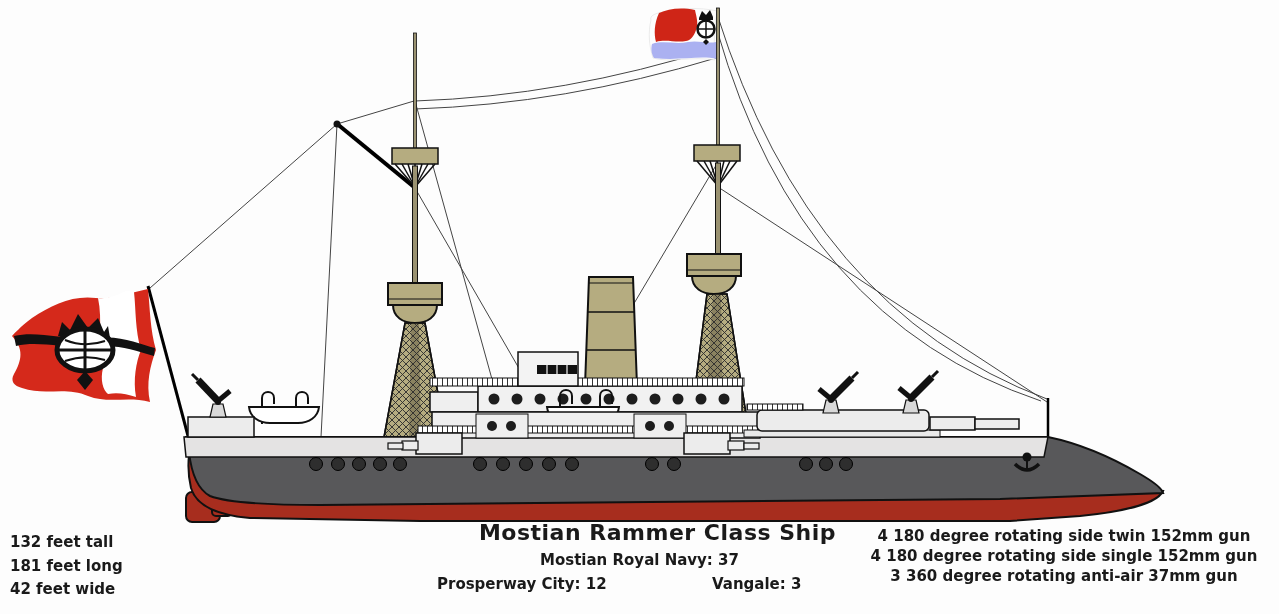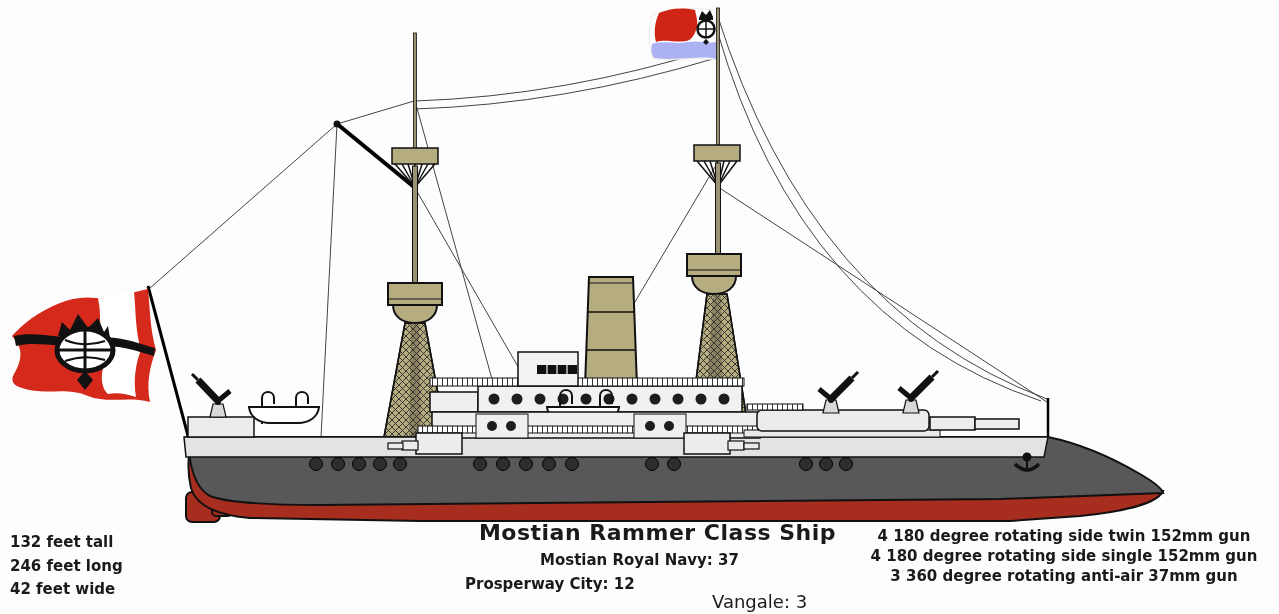--- a/index.html
+++ b/index.html
@@ -4,22 +4,22 @@
 <style>
   html,body{margin:0;padding:0;background:#ffffff;}
   .canvas{
     position:relative;width:1279px;height:614px;background:#fdfdfd;
     font-family:"DejaVu Sans", sans-serif;color:#1a1a1a;overflow:hidden;
   }
   .canvas svg{position:absolute;left:0;top:0;}
   .txt{position:absolute;white-space:nowrap;}
   .title{left:0;right:0;top:520px;text-align:center;font-size:22px;font-weight:bold;letter-spacing:.5px;padding-left:36px;}
   .subtitle{left:0;right:0;top:551px;text-align:center;font-size:15px;font-weight:bold;}
-  .fleet-left{left:437px;top:575px;font-size:15px;font-weight:bold;margin-left:28px;}
-  .fleet-right{left:712px;top:591px;font-size:18px;font-weight:normal;}
+  .fleet-left{left:437px;top:575px;font-size:15px;font-weight:bold;}
+  .fleet-right{left:712px;top:575px;font-size:15px;font-weight:bold;}
   .specs-dim{left:10px;top:531px;width:118px;text-align:left;font-size:15px;font-weight:bold;line-height:23.5px;}
   .specs-perf{left:140px;top:534px;font-size:15px;font-weight:bold;line-height:25px;}
   .armament{left:852px;top:526px;width:424px;text-align:center;font-size:15px;font-weight:bold;line-height:20px;}
 </style>
 </head>
 <body>
 
 <div class="canvas">
 
 <svg width="1279" height="614" viewBox="0 0 1279 614">
@@ -261,21 +261,21 @@
   </g>
 </svg>
 
 <div class="txt title">Mostian Rammer Class Ship</div>
 <div class="txt subtitle">Mostian Royal Navy: 37</div>
 <div class="txt fleet-left">Prosperway City: 12</div>
 <div class="txt fleet-right">Vangale: 3</div>
 
 <div class="txt specs-dim">
   <div>132 feet tall</div>
-  <div>246 feet long</div>
+  <div>181 feet long</div>
   <div>42 feet wide</div>
 </div>
 
 <div class="txt armament">
   <div>4 180 degree rotating side twin 152mm gun</div>
   <div>4 180 degree rotating side single 152mm gun</div>
   <div>3 360 degree rotating anti-air 37mm gun</div>
 </div>
 
 </div>

